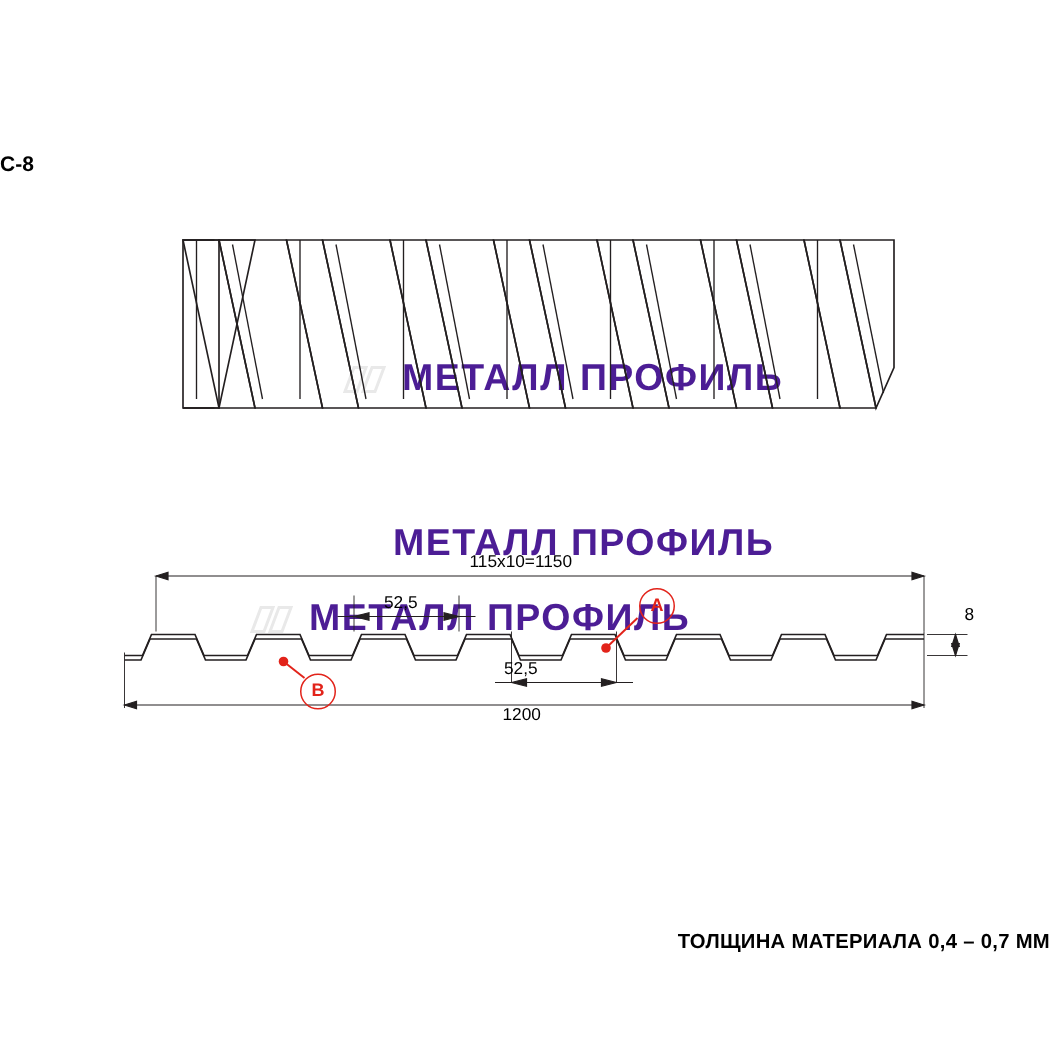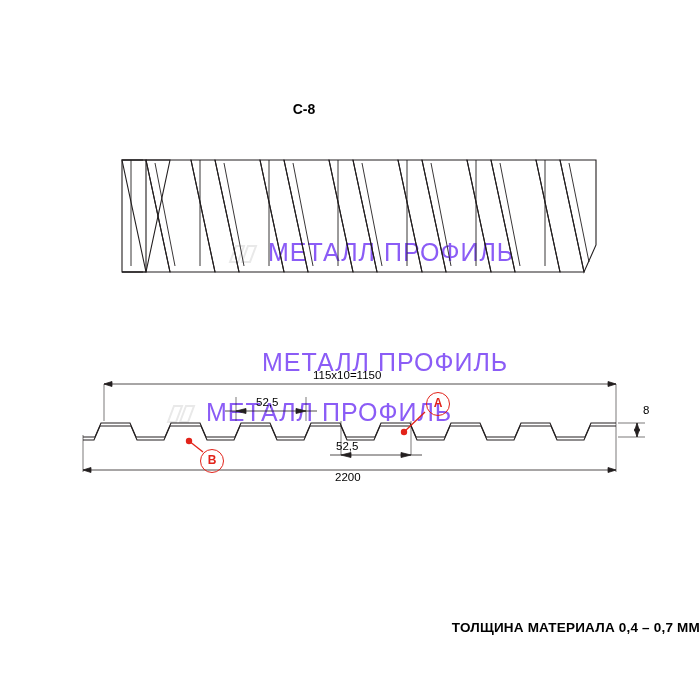--- a/index.html
+++ b/index.html
@@ -30,43 +30,42 @@
     text-align: center;
     font-size: 30px;
     font-weight: bold;
     letter-spacing: 0.5px;
   }
   .subtitle {
     position: absolute;
     top: 101px;
     left: 0;
     width: 608px;
-    text-align: center;
     font-size: 14px;
     font-weight: bold;
   }
   .footnote {
     position: absolute;
     top: 620px;
     left: 0;
     width: 700px;
     text-align: right;
     font-size: 13.5px;
     font-weight: bold;
     letter-spacing: 0.2px;
   }
   .drawing {
     position: absolute;
     left: 0;
     top: 0;
   }
   .wm {
     position: absolute;
-    color: #8b5cf6;
-    font-weight: normal;
+    color: #4c1d95;
+    font-weight: bold;
     font-size: 25px;
     letter-spacing: 1px;
     white-space: nowrap;
     user-select: none;
   }
   .wm-1 { top: 238px; left: 228px; }
   .wm-2 { top: 348px; left: 262px; }
   .wm-3 { top: 398px; left: 166px; }
   .wm svg { vertical-align: middle; margin-right: 6px; }
   .dim {
@@ -217,21 +216,21 @@
       <line x1="425" y1="412" x2="404" y2="432"></line>
       <line x1="203" y1="452" x2="189" y2="441"></line>
     </g>
     <g fill="#e2231a">
       <circle cx="404" cy="432" r="3.2"></circle>
       <circle cx="189" cy="441" r="3.2"></circle>
     </g>
   </svg>
 
   <div class="dim" style="left:313px; top:369px;">115х10=1150</div>
-  <div class="dim" style="left:335px; top:471px;">2200</div>
+  <div class="dim" style="left:335px; top:471px;">1200</div>
   <div class="dim" style="left:256px; top:396px;">52,5</div>
   <div class="dim" style="left:336px; top:440px;">52,5</div>
   <div class="dim" style="left:643px; top:404px;">8</div>
 
   <div class="callout" style="left:426px; top:392px;">A</div>
   <div class="callout" style="left:200px; top:449px;">B</div>
 
   <div class="footnote">ТОЛЩИНА МАТЕРИАЛА 0,4 – 0,7 ММ</div>
 </div>
 

